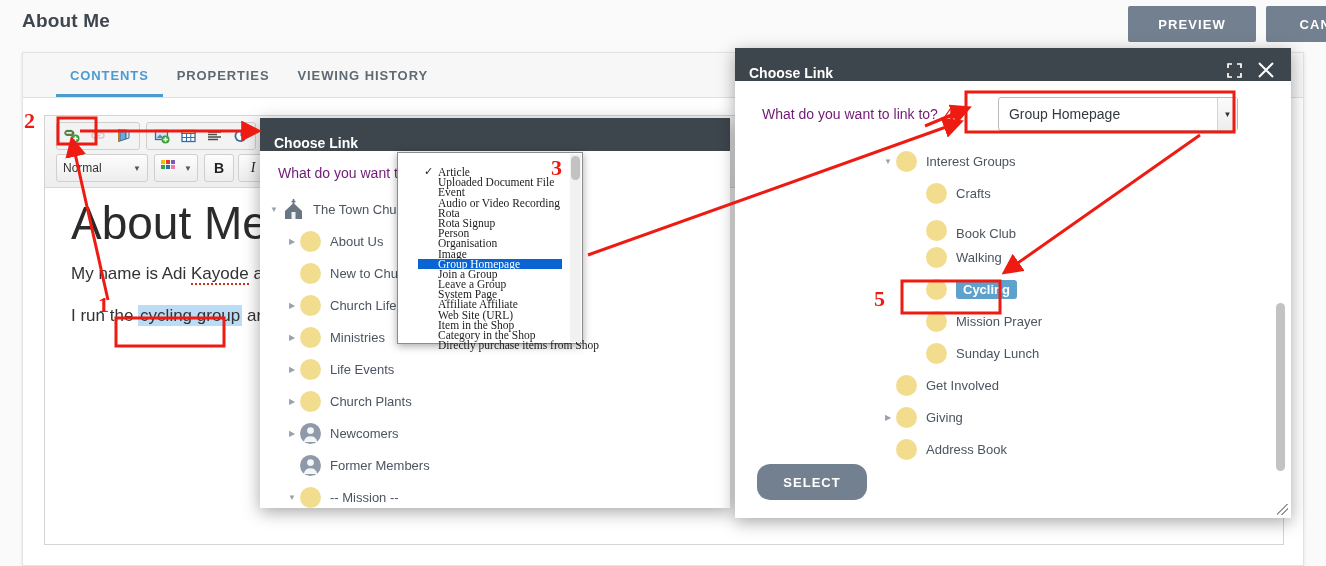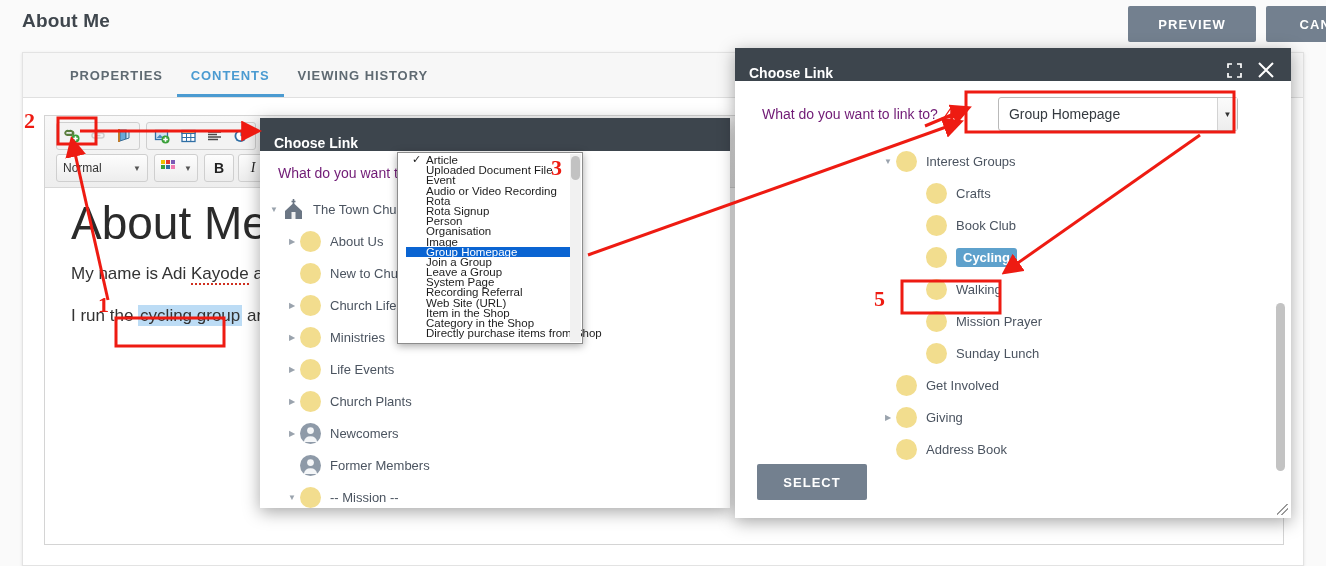--- a/index.html
+++ b/index.html
@@ -144,21 +144,21 @@
   .tree-label.selected {
     background:#5ea1cc; color:#ffffff; border-radius:3px; padding:2px 7px;
     font-weight:bold;
   }
 
   
   #type-popup {
     position:absolute; background:#ffffff; border:1px solid #8c8c8c;
     box-shadow:0 2px 8px rgba(0,0,0,0.35);
   }
-  #type-popup ul { list-style:none; margin:0; padding:2px 8px; }
+  #type-popup ul { list-style:none; margin:12px; padding:2px 8px;font-family:Liberation Serif, serif; }
   #type-popup li {
     font-size:11.5px; color:#1c1c1c; line-height:10.2px; height:10.2px;
     padding:0 6px 0 20px; white-space:nowrap; position:relative; cursor:pointer;
   }
   #type-popup li.checked::before {
     content:"\2713"; position:absolute; left:6px; top:-1px; font-size:11px; color:#1c1c1c;
   }
   #type-popup li.highlight { background:#0a64d2; color:#ffffff; }
   #popup-scrollbar {
     position:absolute; right:1px; top:1px; bottom:1px; width:11px; background:#f1f1f1;
@@ -209,22 +209,22 @@
 
 <div id="page-header">
   <div id="page-title">About Me</div>
   <button class="hdr-btn" id="btn-preview">PREVIEW</button>
   <button class="hdr-btn" id="btn-cancel">CANCEL</button>
 </div>
 
 <div id="content-card">
 
   <div id="tabbar">
+    <div class="tab active">CONTENTS</div>
     <div class="tab">PROPERTIES</div>
-    <div class="tab active">CONTENTS</div>
     <div class="tab">VIEWING HISTORY</div>
   </div>
 
   <div id="bg-table">
     <div class="thead">
       <span style="width:75px"></span>
       <span style="width:80px">Author</span>
       <span>Status</span>
     </div>
     <div class="tbody">
@@ -410,21 +410,21 @@
         <li>Audio or Video Recording</li>
         <li>Rota</li>
         <li>Rota Signup</li>
         <li>Person</li>
         <li>Organisation</li>
         <li>Image</li>
         <li class="highlight">Group Homepage</li>
         <li>Join a Group</li>
         <li>Leave a Group</li>
         <li>System Page</li>
-        <li>Recording Referral</li>
+        <li>Affiliate Affiliate</li>
         <li>Web Site (URL)</li>
         <li>Item in the Shop</li>
         <li>Category in the Shop</li>
         <li>Directly purchase items from Shop</li>
       </ul>
     <div id="popup-scrollbar">
       <div class="thumb"></div>
     </div>
   </div>
 </div>
@@ -456,43 +456,43 @@
         <div class="tree-row" style="padding-left: 0px;">
           <span class="twisty">▼</span>
           <span class="dot"></span>
           <span class="tree-label">Interest Groups</span>
         </div>
         <div class="tree-row" style="padding-left: 30px;">
           <span class="twisty none">▶</span>
           <span class="dot"></span>
           <span class="tree-label">Crafts</span>
         </div>
+        <div class="tree-row" style="padding-left: 30px; align-items: flex-end;">
+          <span class="twisty none">▶</span>
+          <span class="dot"></span>
+          <span class="tree-label">Book Club</span>
+        </div>
         <div class="tree-row" style="padding-left: 30px;">
           <span class="twisty none">▶</span>
           <span class="dot"></span>
-          <span class="tree-label">Book Club</span>
+          <span class="tree-label">Walking</span>
         </div>
         <div class="tree-row" style="padding-left: 30px;">
           <span class="twisty none">▶</span>
           <span class="dot"></span>
           <span class="tree-label selected">Cycling</span>
         </div>
         <div class="tree-row" style="padding-left: 30px;">
           <span class="twisty none">▶</span>
           <span class="dot"></span>
-          <span class="tree-label">Walking</span>
+          <span class="tree-label">Mission Prayer</span>
         </div>
         <div class="tree-row" style="padding-left: 30px;">
           <span class="twisty none">▶</span>
           <span class="dot"></span>
-          <span class="tree-label">Mission Prayer</span>
-        </div>
-        <div class="tree-row" style="padding-left: 30px;">
-          <span class="twisty none">▶</span>
-          <span class="dot"></span>
           <span class="tree-label">Sunday Lunch</span>
         </div>
         <div class="tree-row" style="padding-left: 0px;">
           <span class="twisty none">▶</span>
           <span class="dot"></span>
           <span class="tree-label">Get Involved</span>
         </div>
         <div class="tree-row" style="padding-left: 0px;">
           <span class="twisty">▶</span>
           <span class="dot"></span>
@@ -500,21 +500,21 @@
         </div>
         <div class="tree-row" style="padding-left: 0px;">
           <span class="twisty none">▶</span>
           <span class="dot"></span>
           <span class="tree-label">Address Book</span>
         </div>
       </div>
 
     <div id="d2-scroll"></div>
 
-    <button class="select-btn" style="position:absolute; left:22px; bottom:18px;">SELECT</button>
+    <button class="select-btn" style="position:absolute; left:22px; bottom:18px;border-radius:13px;">SELECT</button>
 
     <div class="resize-grip"></div>
   </div>
 </div>
 
 <svg id="annot" width="1326" height="566">
   <defs>
     <marker id="ah" markerWidth="7" markerHeight="7" refX="5.6" refY="3.5" orient="auto">
       <polygon points="0,0 7,3.5 0,7" fill="#ee1b12"></polygon>
     </marker>

